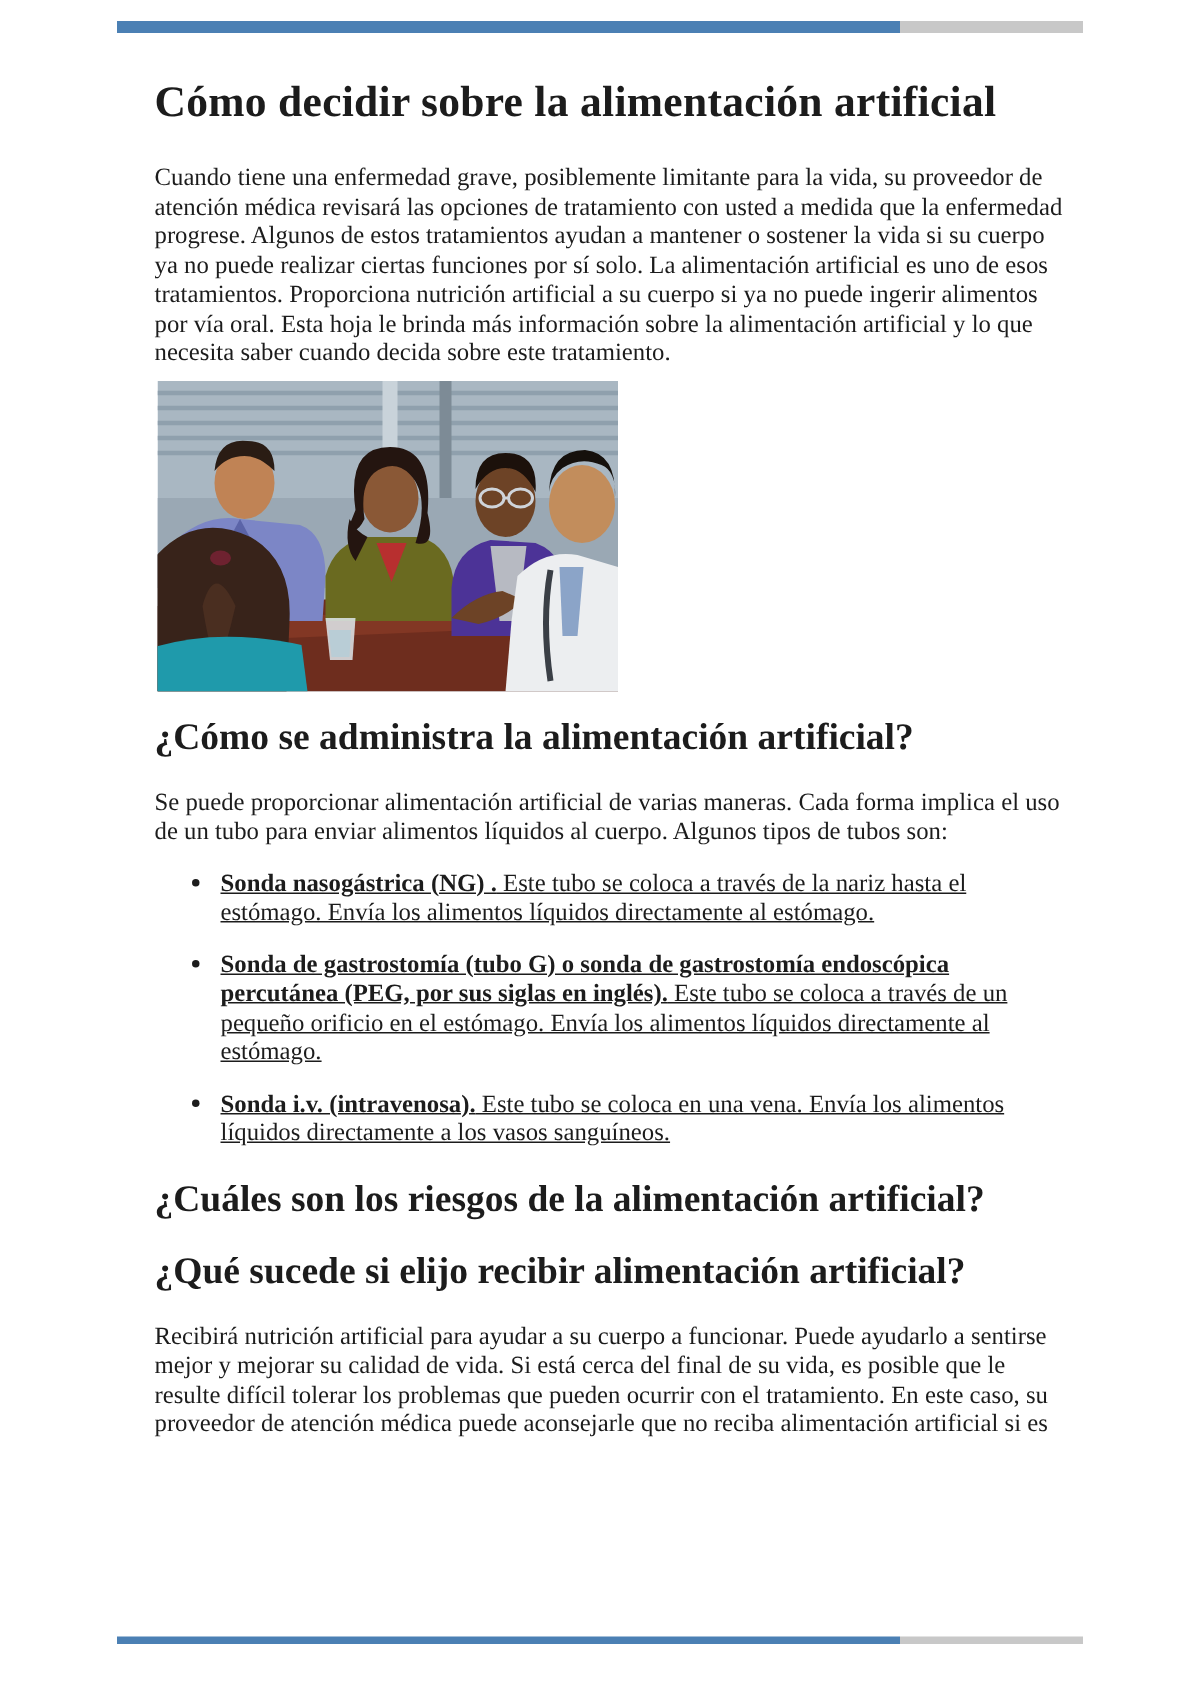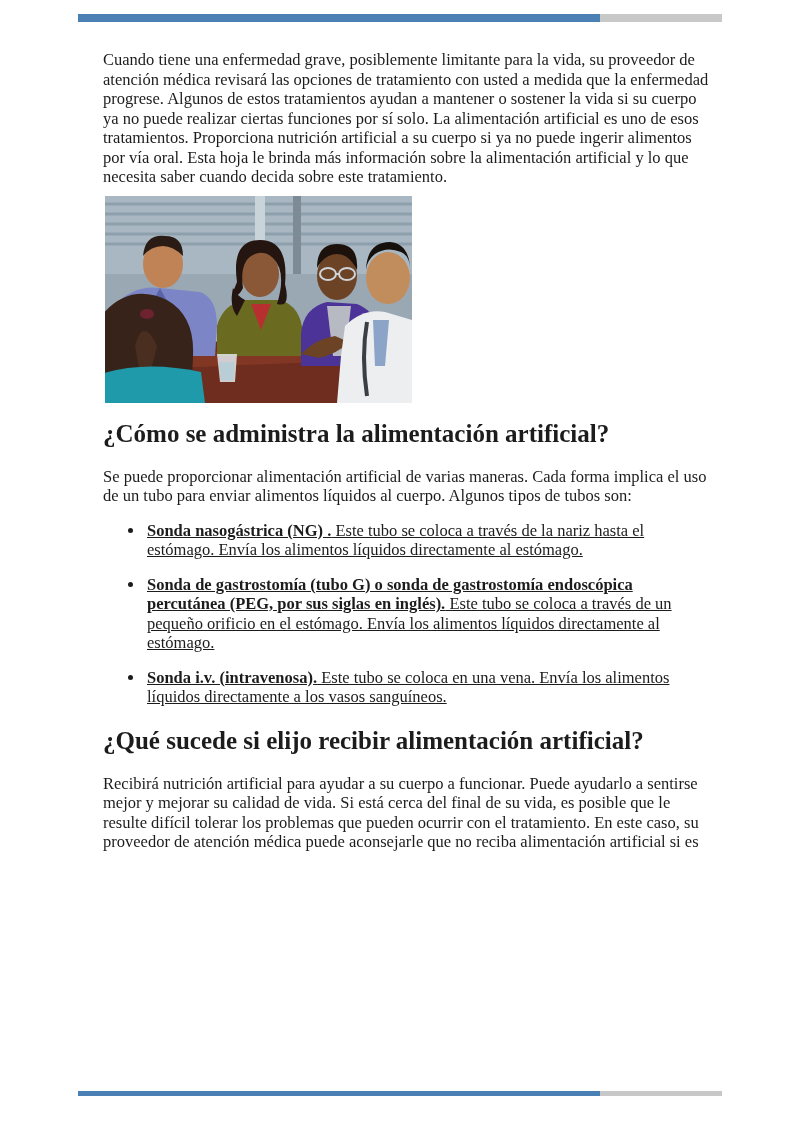--- a/index.html
+++ b/index.html
@@ -77,20 +77,21 @@
 
 <div class="page">
 
   <div class="rule-bar top">
     <div class="rule-blue" style="background: rgb(75, 128, 180);"></div>
     <div class="rule-gray" style="background: rgb(200, 200, 200);"></div>
   </div>
 
   <div class="content">
 
+    <h1 class="doc-title">Cómo decidir sobre la alimentación artificial</h1>
 
     <p class="body-text">Cuando tiene una enfermedad grave, posiblemente limitante para la vida, su proveedor de atención médica revisará las opciones de tratamiento con usted a medida que la enfermedad progrese. Algunos de estos tratamientos ayudan a mantener o sostener la vida si su cuerpo ya no puede realizar ciertas funciones por sí solo. La alimentación artificial es uno de esos tratamientos. Proporciona nutrición artificial a su cuerpo si ya no puede ingerir alimentos por vía oral. Esta hoja le brinda más información sobre la alimentación artificial y lo que necesita saber cuando decida sobre este tratamiento.</p>
 
     <div class="photo-wrap">
       <svg width="307" height="207" viewBox="0 0 307 207" xmlns="http://www.w3.org/2000/svg">
 
         <rect x="0" y="0" width="307" height="207" fill="#a9b7c2"></rect>
         <g stroke="#8fa0ad" stroke-width="3">
           <line x1="0" y1="8" x2="307" y2="8"></line>
           <line x1="0" y1="18" x2="307" y2="18"></line>
@@ -147,20 +148,21 @@
 
     <h2 class="section-heading mt-photo-heading">¿Cómo se administra la alimentación artificial?</h2>
     <p class="body-text">Se puede proporcionar alimentación artificial de varias maneras. Cada forma implica el uso de un tubo para enviar alimentos líquidos al cuerpo. Algunos tipos de tubos son:</p>
 
     <ul class="tube-list">
       <li><b>Sonda nasogástrica (NG) .</b><span> Este tubo se coloca a través de la nariz hasta el estómago. Envía los alimentos líquidos directamente al estómago.</span></li>
       <li><b>Sonda de gastrostomía (tubo G) o sonda de gastrostomía endoscópica percutánea (PEG, por sus siglas en inglés).</b><span> Este tubo se coloca a través de un pequeño orificio en el estómago. Envía los alimentos líquidos directamente al estómago.</span></li>
       <li><b>Sonda i.v. (intravenosa).</b><span> Este tubo se coloca en una vena. Envía los alimentos líquidos directamente a los vasos sanguíneos.</span></li>
     </ul>
 
+    <h2 class="section-heading" style="margin-top:21px;">¿Cuáles son los riesgos de la alimentación artificial?</h2>
 
     <h2 class="section-heading" style="margin-top:20px;">¿Qué sucede si elijo recibir alimentación artificial?</h2>
     <p class="body-text">Recibirá nutrición artificial para ayudar a su cuerpo a funcionar. Puede ayudarlo a sentirse mejor y mejorar su calidad de vida. Si está cerca del final de su vida, es posible que le resulte difícil tolerar los problemas que pueden ocurrir con el tratamiento. En este caso, su proveedor de atención médica puede aconsejarle que no reciba alimentación artificial si es</p>
 
   </div>
 
   <div class="rule-bar bottom">
     <div class="rule-blue" style="background: rgb(75, 128, 180);"></div>
     <div class="rule-gray" style="background: rgb(200, 200, 200);"></div>
   </div>

